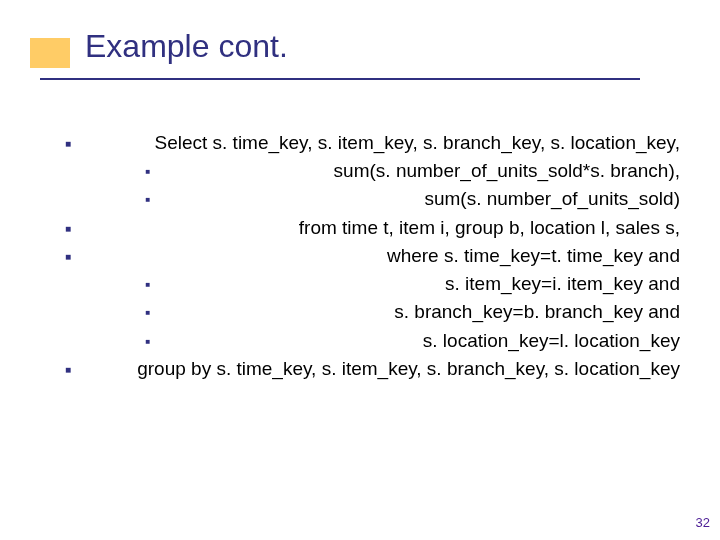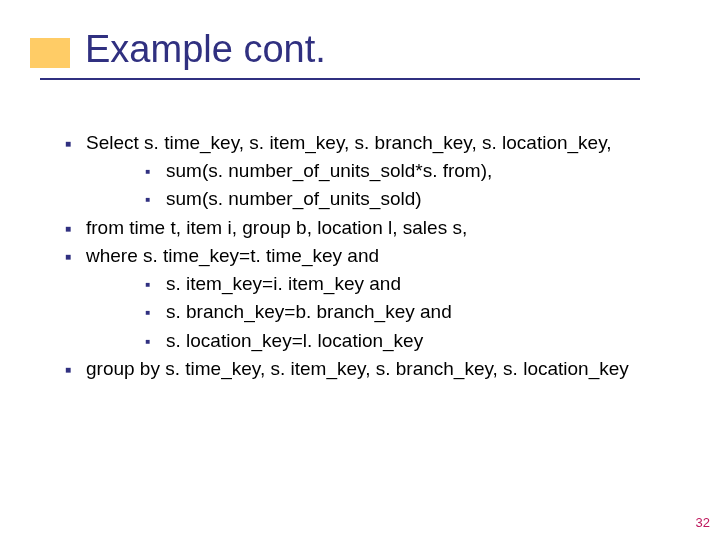--- a/index.html
+++ b/index.html
@@ -28,21 +28,21 @@
     left: 0;
     top: 10px;
     width: 40px;
     height: 30px;
     background: #ffcc66;
   }
   .title-text {
     position: absolute;
     left: 55px;
     top: 0;
-    font-size: 38px;
+    font-size: 32px;
     font-weight: normal;
     color: #303080;
     white-space: nowrap;
   }
   .rule {
     position: absolute;
     left: 10px;
     top: 50px;
     width: 600px;
     height: 2px;
@@ -75,27 +75,28 @@
     font-size: 10px;
     margin-top: 7px;
     margin-right: 10px;
   }
   .bullet.sub {
     font-size: 8px;
     margin-top: 8px;
   }
   .txt {
     flex: 1;
+    text-align: right;
   }
   .pagenum {
     position: absolute;
     right: 10px;
     bottom: 10px;
     font-size: 13px;
-    color: #be185d;
+    color: #4c1d95;
   }
 </style>
 </head>
 <body>
 
 <div class="slide">
 
   <div class="title-area">
     <div class="accent-box"></div>
     <div class="title-text">Example cont.</div>
@@ -104,21 +105,21 @@
 
   <div class="body">
 
     <div class="l1">
       <div class="bullet">■</div>
       <div class="txt">Select s. time_key, s. item_key, s. branch_key, s. location_key,</div>
     </div>
 
     <div class="l2">
       <div class="bullet sub">■</div>
-      <div class="txt">sum(s. number_of_units_sold*s. from),</div>
+      <div class="txt">sum(s. number_of_units_sold*s. branch),</div>
     </div>
 
     <div class="l2">
       <div class="bullet sub">■</div>
       <div class="txt">sum(s. number_of_units_sold)</div>
     </div>
 
     <div class="l1">
       <div class="bullet">■</div>
       <div class="txt">from time t, item i, group b, location l, sales s,</div>

